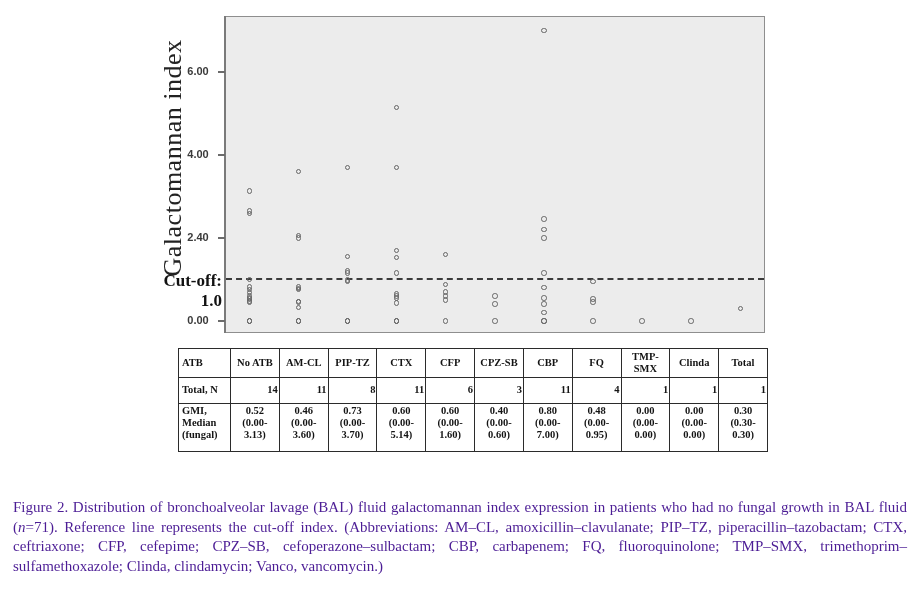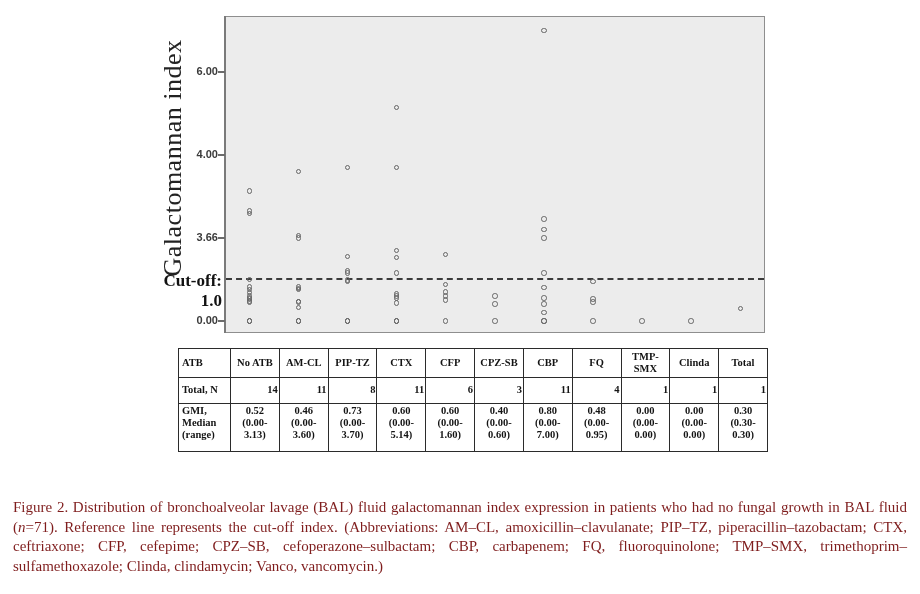--- a/index.html
+++ b/index.html
@@ -9,53 +9,53 @@
   .plot-area{position:absolute;left:225px;top:16px;width:540px;height:317px;
              background:#ececec;border:1.5px solid #8e8e8e;box-sizing:border-box;}
   .axis-y{position:absolute;left:224px;top:16px;width:2px;height:317px;background:#7a7a7a;}
   .ylabel{position:absolute;left:173px;top:158px;transform:translate(-50%,-50%) rotate(-90deg);
           white-space:nowrap;font-size:26px;color:#222;letter-spacing:0.5px;}
   .cutoff-label{position:absolute;left:138px;top:271px;width:84px;text-align:right;
                 font-weight:bold;font-size:17px;color:#111;}
   .cutoff-line{position:absolute;left:226px;top:278px;width:538px;height:0;
                border-top:2px dashed #3b3b3b;z-index:3;}
   .plot-layer{position:absolute;left:0;top:0;width:920px;height:594px;z-index:4;pointer-events:none;}
-  .ytick-label{position:absolute;left:178px;width:40px;text-align:right;
+  .ytick-label{position:absolute;left:178px;width:40px;text-align:center;
                font-family:"Liberation Sans",sans-serif;font-weight:bold;font-size:11px;color:#3a3a3a;}
   .ytick-mark{position:absolute;left:218px;width:7px;height:2px;background:#6b6b6b;}
   .pt{position:absolute;width:3.5px;height:3.5px;border:1.2px solid #666666;border-radius:50%;
       background:transparent;box-sizing:content-box;}
   
   .atb-table{position:absolute;left:178px;top:337px;width:590px;border-collapse:collapse;
              table-layout:fixed;border:1.5px solid #222;margin-top:11px;}
   .atb-table td{border:1px solid #2b2b2b;font-family:"Liberation Serif",serif;font-weight:bold;
                 font-size:10.5px;line-height:1.15;text-align:center;padding:1px 1px;
                 white-space:pre-line;overflow:hidden;}
   .atb-table td.rowhead{text-align:left;padding-left:3px;width:47px;}
   .r-atb td{height:26px;vertical-align:middle;}
   .r-total td{height:23px;vertical-align:middle;text-align:right;}
   .r-gmi td{height:45px;vertical-align:top;}
   .r-fp td{height:38px;vertical-align:top;}
   
   .caption{position:absolute;left:13px;top:498px;width:894px;margin:0;
-           font-size:15px;line-height:19.5px;text-align:justify;color:#7f1d1d;}
+           font-size:15px;line-height:19.5px;text-align:justify;color:#4c1d95;}
 </style>
 </head>
 <body>
 
 <div class="page">
   <div class="plot-area"></div>
   <div class="axis-y"></div>
   <div class="ylabel">Galactomannan index</div>
   <div class="cutoff-line"></div>
   <div class="cutoff-label">Cut-off: 1.0</div>
   <div class="plot-layer">
       <div class="ytick-label" style="top: 314px;">0.00</div>
       <div class="ytick-mark" style="top: 320px;"></div>
-      <div class="ytick-label" style="top: 231px;">3.66</div>
+      <div class="ytick-label" style="top: 231px;">2.40</div>
       <div class="ytick-mark" style="top: 237px;"></div>
       <div class="ytick-label" style="top: 148px;">4.00</div>
       <div class="ytick-mark" style="top: 154px;"></div>
       <div class="ytick-label" style="top: 65px;">6.00</div>
       <div class="ytick-mark" style="top: 71px;"></div>
       <div class="pt" style="left: 246.595px; top: 188.155px;"></div>
       <div class="pt" style="left: 246.595px; top: 208.075px;"></div>
       <div class="pt" style="left: 246.595px; top: 210.98px;"></div>
       <div class="pt" style="left: 246.595px; top: 276.55px;"></div>
       <div class="pt" style="left: 246.595px; top: 284.02px;"></div>
@@ -154,21 +154,21 @@
           <td>3</td>
           <td>11</td>
           <td>4</td>
           <td>1</td>
           <td>1</td>
           <td>1</td>
         </tr>
         <tr class="r-gmi">
           <td class="rowhead">GMI,
 Median
-(range)</td>
+(fungal)</td>
           <td>0.52
 (0.00-
 3.13)</td>
           <td>0.46
 (0.00-
 3.60)</td>
           <td>0.73
 (0.00-
 3.70)</td>
           <td>0.60

